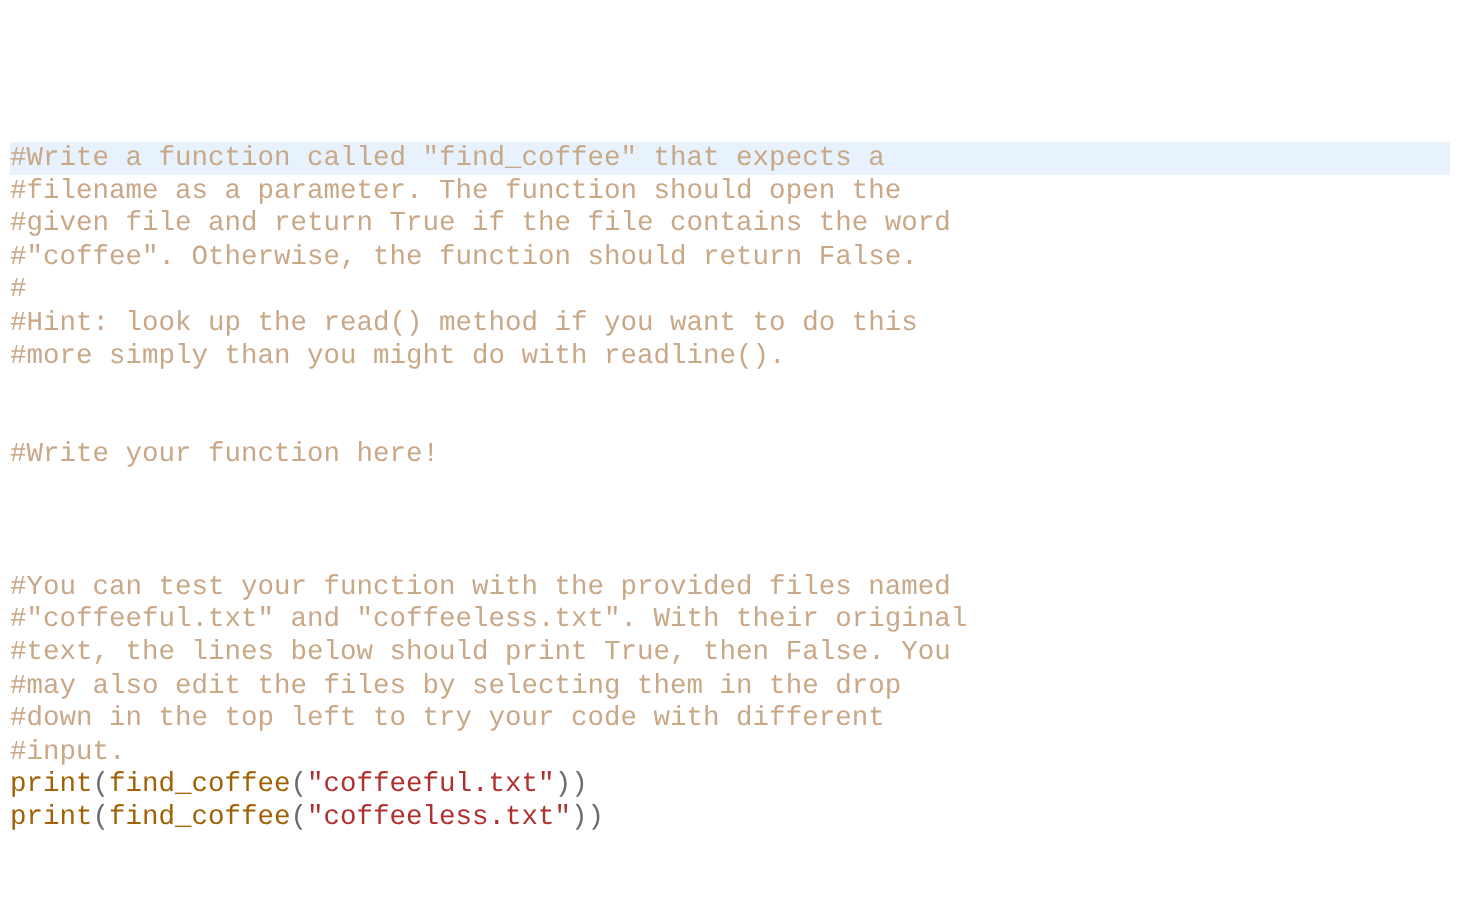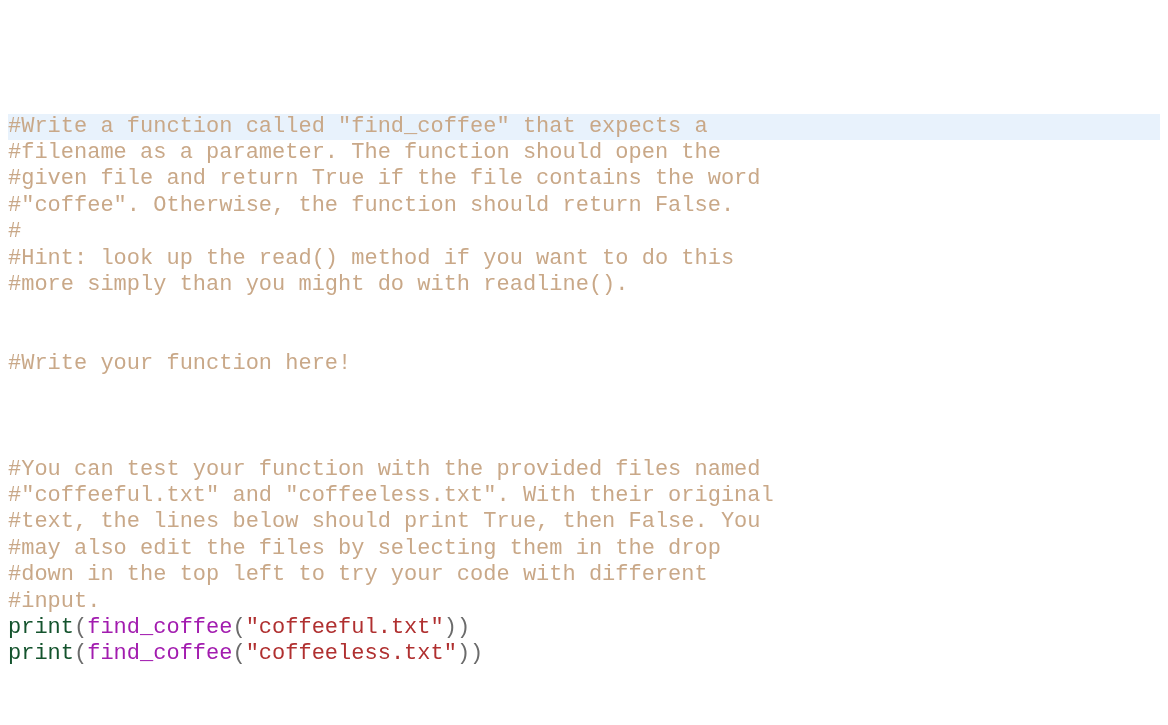--- a/index.html
+++ b/index.html
@@ -26,24 +26,24 @@
       display: block;
       min-height: 26.4px;
     }
     .line.highlighted {
       background: #e8f2fc;
     }
     .comment {
       color: #c9a888;
     }
     .keyword {
-      color: #14532d;
+      color: #a16207;
     }
     .default {
-      color: #a21caf;
+      color: #a16207;
     }
     .paren {
       color: #6b6b6b;
     }
     .string {
       color: #b03030;
     }
   </style>
 </head>
 <body>

